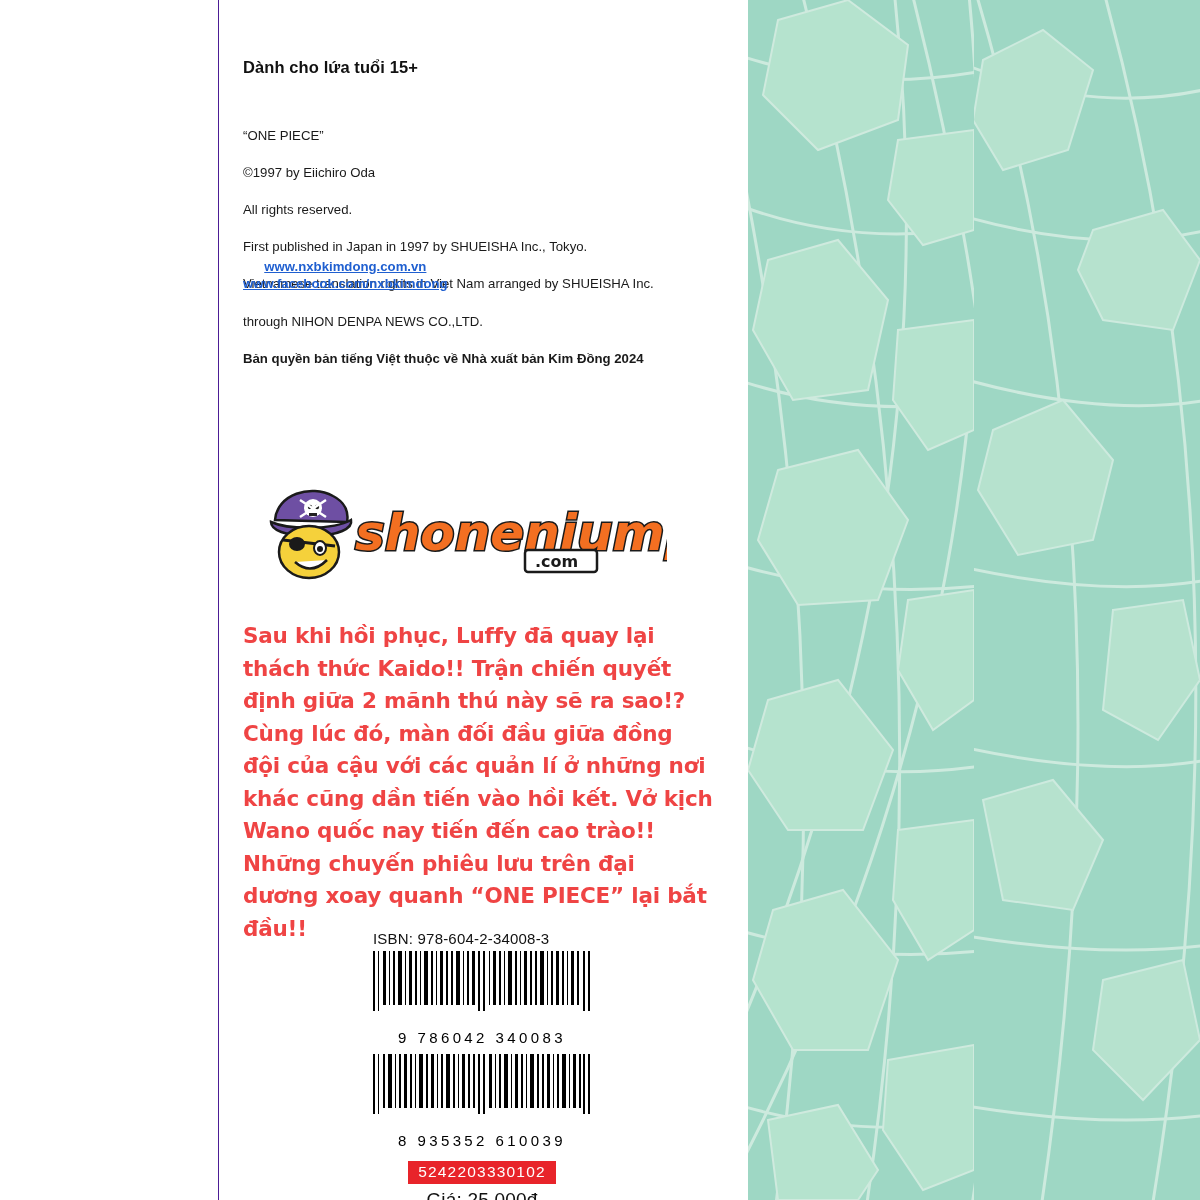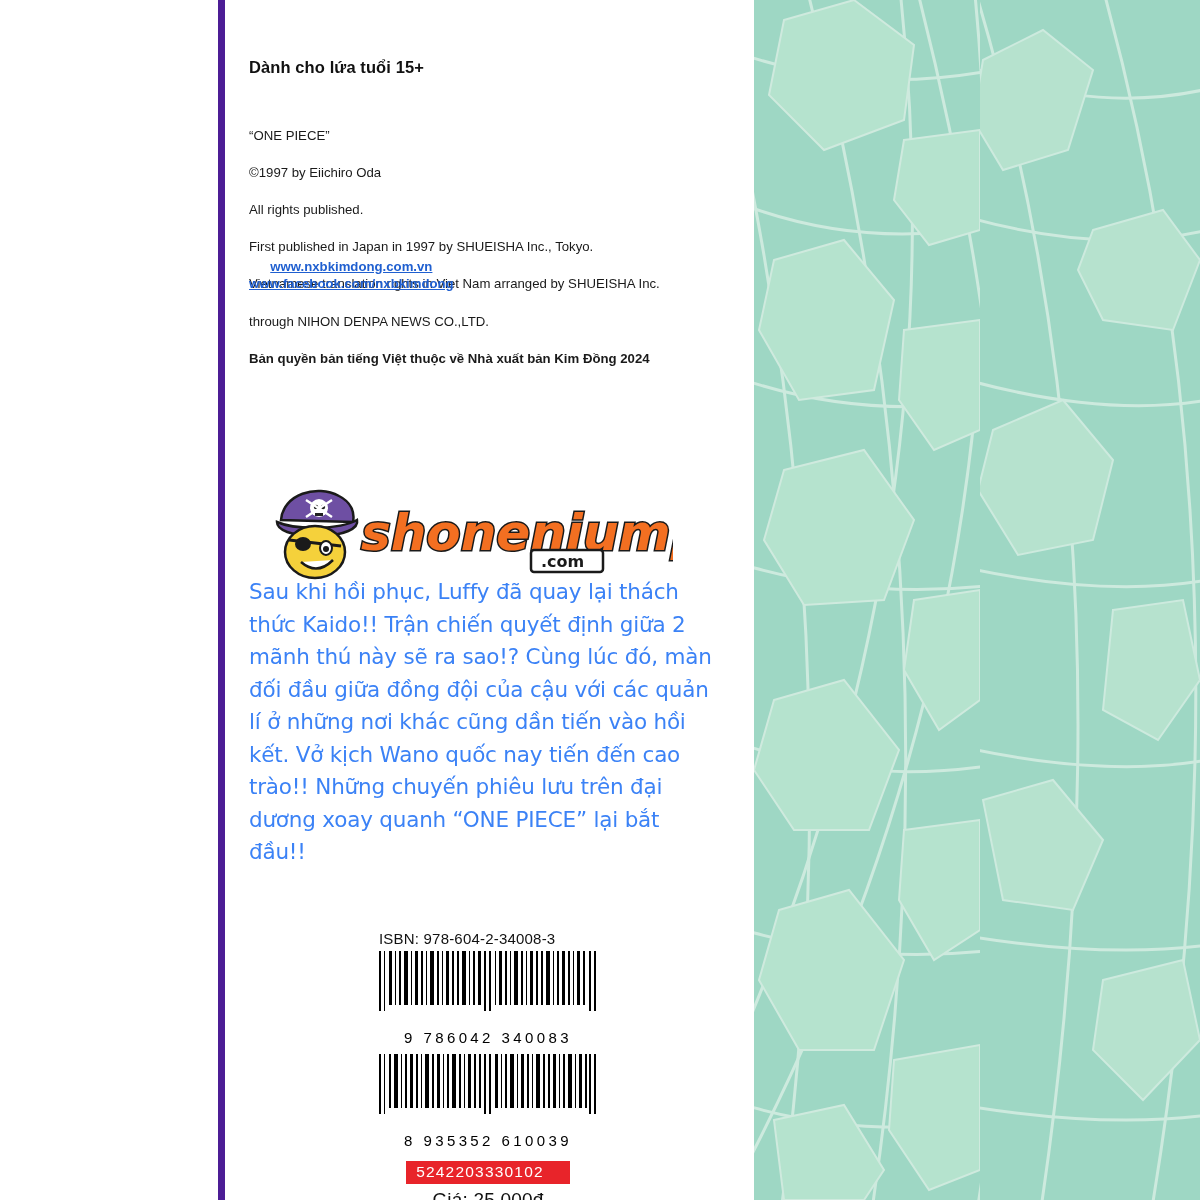--- a/index.html
+++ b/index.html
@@ -24,21 +24,21 @@
   }
 
   
   .cover {
     position: absolute;
     left: 218px;
     top: 0;
     width: 755px;
     height: 1200px;
     background: #ffffff;
-    border-left: 7px solid #4c1d95;
+    border-left: 1px solid #4c1d95;
     overflow: hidden;
   }
 
   
   .map-panel {
     position: absolute;
     left: 529px;
     top: 0;
     width: 226px;
     height: 1200px;
@@ -105,27 +105,28 @@
     top: 480px;
     width: 400px;
     height: 105px;
   }
   .sj-logo svg { display: block; }
 
   
   .blurb {
     position: absolute;
     left: 24px;
-    top: 576px;
+    top: 620px;
     width: 470px;
     font-family: "DejaVu Sans", sans-serif;
     font-size: 21.5px;
     line-height: 32.5px;
-    color: #3b82f6;
+    color: #ef4444;
     letter-spacing: -0.2px;
+    font-weight: bold;
   }
 
   
   .barcode-block {
     position: absolute;
     left: 138px;
     top: 930px;
     width: 250px;
     text-align: center;
   }
@@ -147,21 +148,21 @@
   }
   .bar-row { position: relative; width: 250px; height: 64px; margin: 0 auto; }
   .bar-row svg { position: absolute; left: 0; top: 0; }
 
   .code-red {
     display: inline-block;
     background: #e8242a;
     color: #ffffff;
     font-size: 15.5px;
     letter-spacing: 1.2px;
-    padding: 2px 26px 3px 10px;
+    padding: 2px 10px 3px 10px;
     margin-top: 4px;
     font-family: "Liberation Sans", sans-serif;
   }
   .price {
     font-size: 19px;
     color: #111;
     margin-top: 5px;
     letter-spacing: 0.2px;
   }
 </style>
@@ -230,21 +231,21 @@
           <path d="M20 1120 L90 1105 L130 1170 L110 1200 L30 1200 Z"></path>
         </g>
       </svg>
     </div>
 
     <div class="age-line">Dành cho lứa tuổi 15+</div>
 
     <div class="copyright">
       <span class="ln">“ONE PIECE”</span>
       <span class="ln">©1997 by Eiichiro Oda</span>
-      <span class="ln">All rights published.</span>
+      <span class="ln">All rights reserved.</span>
       <span class="ln">First published in Japan in 1997 by SHUEISHA Inc., Tokyo.</span>
       <span class="ln">Vietnamese translation rights in Viet Nam arranged by SHUEISHA Inc.</span>
       <span class="ln">through NIHON DENPA NEWS CO.,LTD.</span>
       <span class="ln bold-vn">Bản quyền bản tiếng Việt thuộc về Nhà xuất bản Kim Đồng 2024</span>
     </div>
 
     <div class="links">
       <a href="#">www.nxbkimdong.com.vn</a>
       <a href="#">www.facebook.com/nxbkimdong</a>
     </div>

